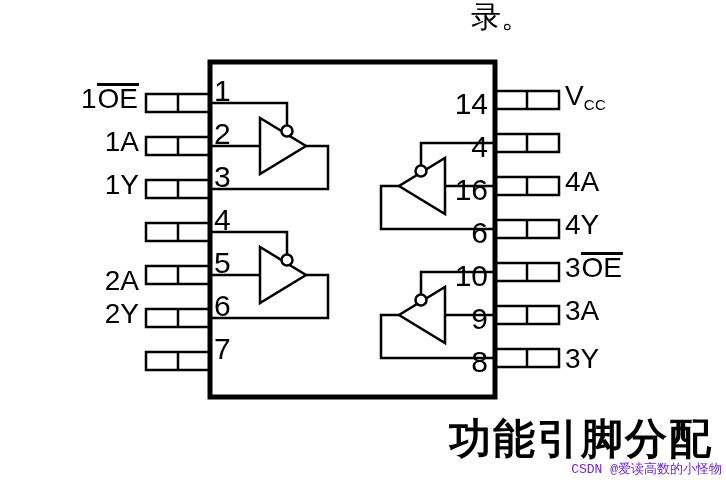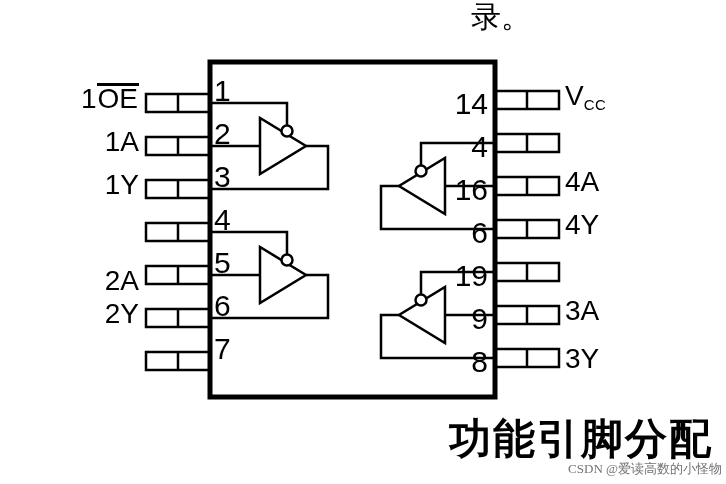--- a/index.html
+++ b/index.html
@@ -32,22 +32,22 @@
   .ov:empty { padding:0; }
   .ov:empty::before { display:none; }
   .sub { font-size:15px; position:relative; top:5px; letter-spacing:0.5px; }
 
   .caption {
     position:absolute; top:411px; left:0; width:713px; text-align:right;
     font-size:42px; font-weight:bold; letter-spacing:2px;
     font-family:"Liberation Serif", serif;
   }
   .watermark {
-    position:absolute; right:4px; top:460px; font-size:13px; color:#737373;
-    font-family:Liberation Serif, serif;
+    position:absolute; right:4px; top:460px; font-size:13px; color:#6d28d9;
+    font-family:Liberation Mono, monospace;
   }
 </style>
 </head>
 <body>
 
 <div class="stage">
 
   <svg class="diagram" width="726" height="484" viewBox="0 0 726 484">
     <g stroke="#000000" fill="none" stroke-width="2.5">
 
@@ -125,36 +125,37 @@
 
   <div class="pin-label left" style="top:85px"><span>1</span><span class="ov">OE</span></div>
   <div class="pin-label left" style="top:128px"><span>1A</span><span class="ov"></span></div>
   <div class="pin-label left" style="top:171px"><span>1Y</span><span class="ov"></span></div>
   <div class="pin-label left" style="top:267px"><span>2A</span><span class="ov"></span></div>
   <div class="pin-label left" style="top:300px"><span>2Y</span><span class="ov"></span></div>
 
   <div class="pin-label right" style="top:82px"><span>V</span><span class="ov"></span><span class="sub">CC</span></div>
   <div class="pin-label right" style="top:168px"><span>4A</span><span class="ov"></span></div>
   <div class="pin-label right" style="top:211px"><span>4Y</span><span class="ov"></span></div>
+  <div class="pin-label right" style="top:254px"><span>3</span><span class="ov">OE</span></div>
   <div class="pin-label right" style="top:297px"><span>3A</span><span class="ov"></span></div>
   <div class="pin-label right" style="top:345px"><span>3Y</span><span class="ov"></span></div>
 
   <div class="pin-num left" style="top:76px">1</div>
   <div class="pin-num left" style="top:119px">2</div>
   <div class="pin-num left" style="top:162px">3</div>
   <div class="pin-num left" style="top:205px">4</div>
   <div class="pin-num left" style="top:248px">5</div>
   <div class="pin-num left" style="top:291px">6</div>
   <div class="pin-num left" style="top:334px">7</div>
 
   <div class="pin-num right" style="top:73px">14</div>
   <div class="pin-num right" style="top:116px">4</div>
   <div class="pin-num right" style="top:159px">16</div>
   <div class="pin-num right" style="top:202px">6</div>
-  <div class="pin-num right" style="top:245px">19</div>
+  <div class="pin-num right" style="top:245px">10</div>
   <div class="pin-num right" style="top:288px">9</div>
   <div class="pin-num right" style="top:331px">8</div>
 
   <div class="caption">功能引脚分配</div>
 
   <div class="watermark">CSDN @爱读高数的小怪物</div>
 
 </div>
 
 </body></html>

